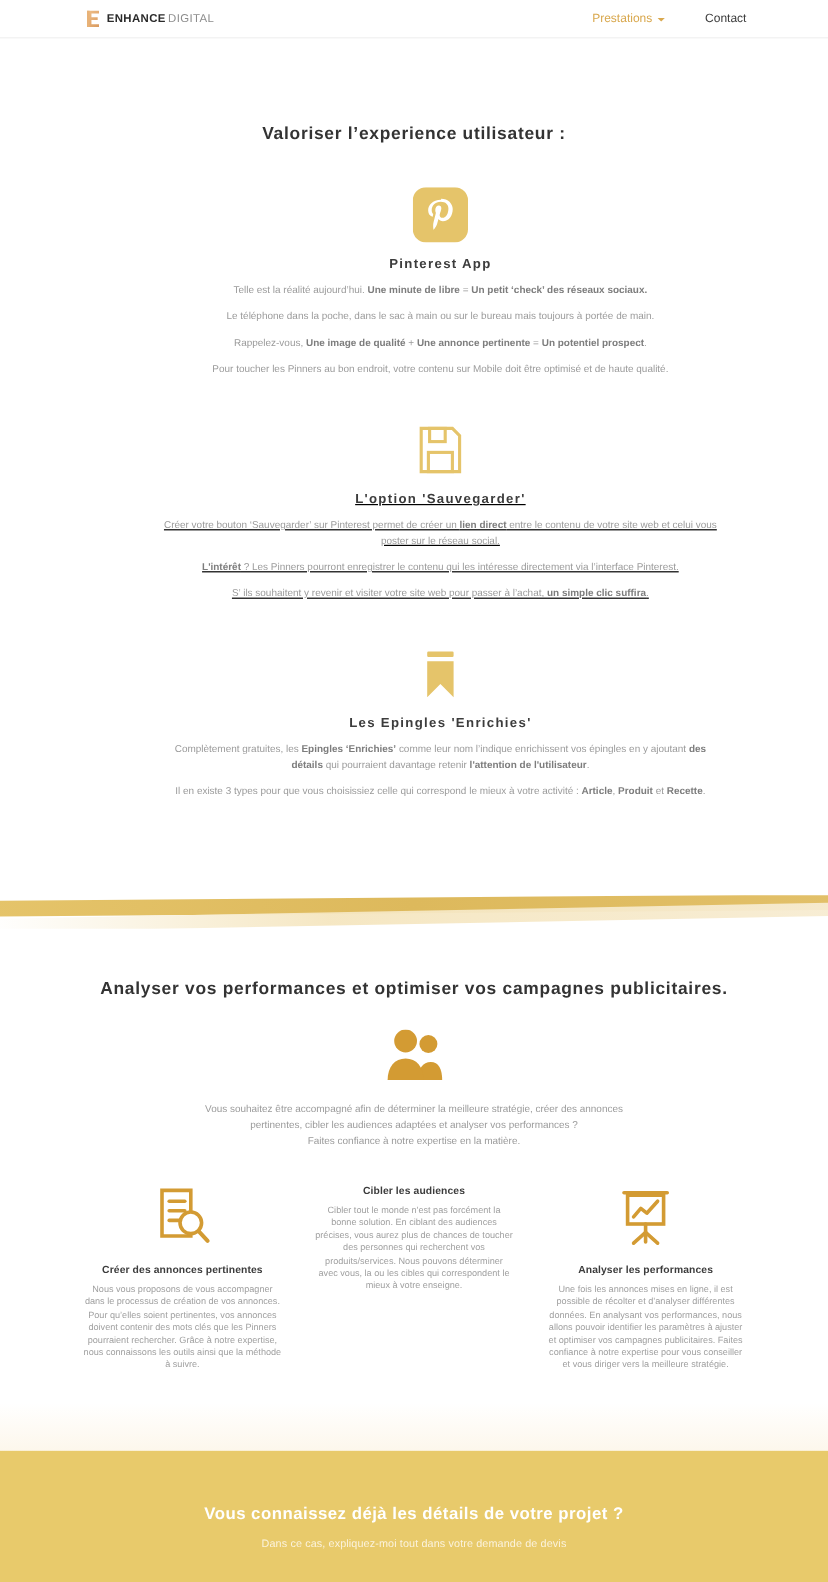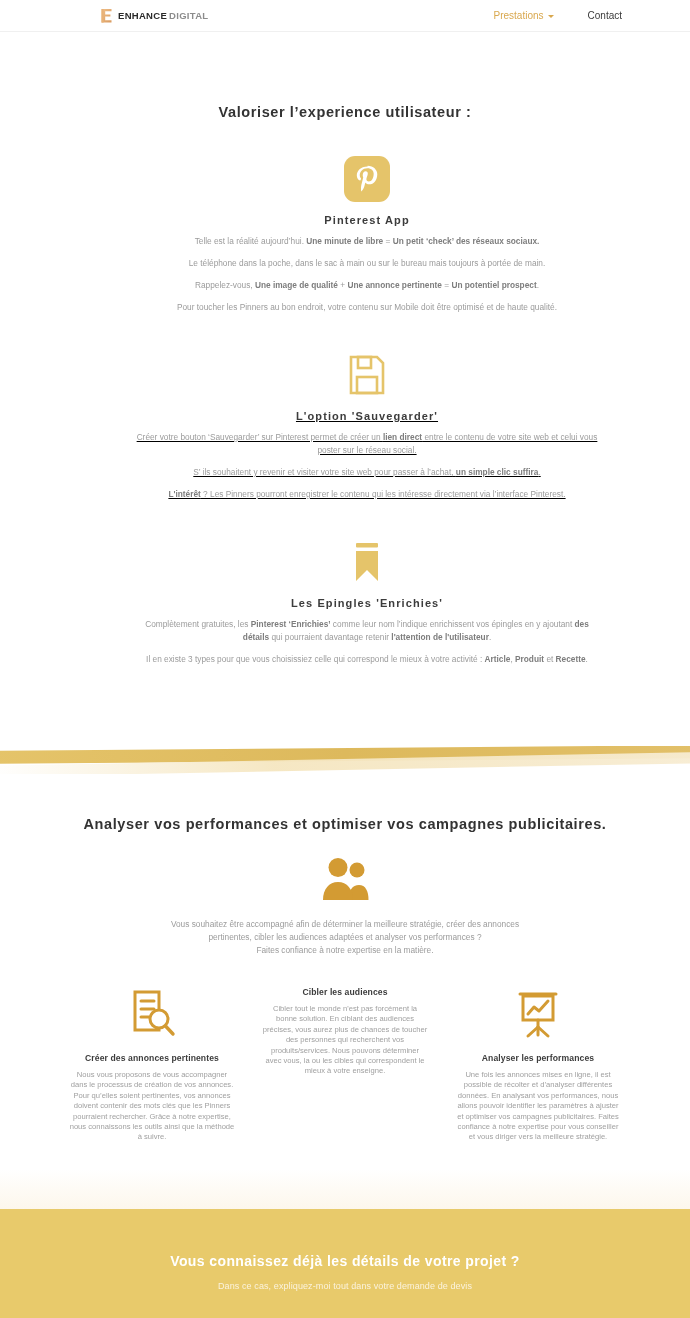--- a/index.html
+++ b/index.html
@@ -16,40 +16,40 @@
   .site-header {
     height: 32px;
     background: #ffffff;
     border-bottom: 1px solid #f0f0f0;
     display: flex;
     align-items: center;
     position: relative;
   }
   .logo-wrap {
     position: absolute;
-    left: 100px;
+    left: 71px;
     display: flex;
     align-items: center;
     gap: 5px;
     cursor: pointer;
   }
   .logo-mark {
     width: 13px; height: 16px;
     position: relative;
     display: inline-block;
   }
   .logo-text {
     font-size: 9.5px;
     letter-spacing: 0.2px;
     display: flex;
     align-items: baseline;
     gap: 2px;
   }
   .logo-enhance { font-weight: 700; color: #2a2a2a; letter-spacing: 0.3px; }
-  .logo-digital { font-weight: 700; color: #8c8c8c; letter-spacing: 0.3px; }
+  .logo-digital { font-weight: 400; color: #8c8c8c; letter-spacing: 0.3px; }
 
   .main-nav {
     position: absolute;
     right: 68px;
     display: flex;
     align-items: center;
     gap: 34px;
   }
   .nav-item {
     font-size: 10px;
@@ -243,35 +243,35 @@
     <div class="icon-holder">
       <svg width="46" height="46" viewBox="0 0 46 46">
         <path d="M7 5 h26 l6 6 v30 h-32 z" fill="none" stroke="#e5c46a" stroke-width="2.6"></path>
         <rect x="14" y="5" width="13" height="11" fill="none" stroke="#e5c46a" stroke-width="2.6"></rect>
         <rect x="13" y="25" width="20" height="16" fill="none" stroke="#e5c46a" stroke-width="2.6"></rect>
       </svg>
     </div>
     <h3 class="feature-title">L'option 'Sauvegarder'</h3>
     <div>
         <p class="feature-para"><span>Créer votre bouton ‘Sauvegarder’ sur Pinterest permet de créer un </span><b>lien direct</b><span> entre le contenu de votre site web et celui vous poster sur le réseau social.</span></p>
+        <p class="feature-para"><b>L'intérêt</b><span> ? Les Pinners pourront enregistrer le contenu qui les intéresse directement via l’interface Pinterest.</span></p>
         <p class="feature-para"><span>S’ ils souhaitent y revenir et visiter votre site web pour passer à l’achat, </span><b>un simple clic suffira</b><span>.</span></p>
-        <p class="feature-para"><b>L'intérêt</b><span> ? Les Pinners pourront enregistrer le contenu qui les intéresse directement via l’interface Pinterest.</span></p>
       </div>
   </div>
 
   <div class="feature-block" style="margin-top:38px;">
     <div class="icon-holder">
       <svg width="46" height="46" viewBox="0 0 46 46">
         <rect x="12" y="4" width="22" height="4.5" rx="1" fill="#e5c46a"></rect>
         <path d="M12 12 h22 v30 l-11 -11 l-11 11 z" fill="#e5c46a"></path>
       </svg>
     </div>
     <h3 class="feature-title">Les Epingles 'Enrichies'</h3>
     <div>
-        <p class="feature-para"><span>Complètement gratuites, les </span><b>Pinterest ‘Enrichies’</b><span> comme leur nom l’indique enrichissent vos épingles en y ajoutant </span><b>des détails</b><span> qui pourraient davantage retenir </span><b>l'attention de l'utilisateur</b><span>.</span></p>
+        <p class="feature-para"><span>Complètement gratuites, les </span><b>Epingles ‘Enrichies’</b><span> comme leur nom l’indique enrichissent vos épingles en y ajoutant </span><b>des détails</b><span> qui pourraient davantage retenir </span><b>l'attention de l'utilisateur</b><span>.</span></p>
         <p class="feature-para"><span>Il en existe 3 types pour que vous choisissiez celle qui correspond le mieux à votre activité : </span><b>Article</b><span>, </span><b>Produit</b><span> et </span><b>Recette</b><span>.</span></p>
       </div>
   </div>
 
   <div style="height:80px;"></div>
 </section>
 
 <div class="gold-band-wrap">
   <div class="gold-band"></div>
   <div class="gold-band-light"></div>

